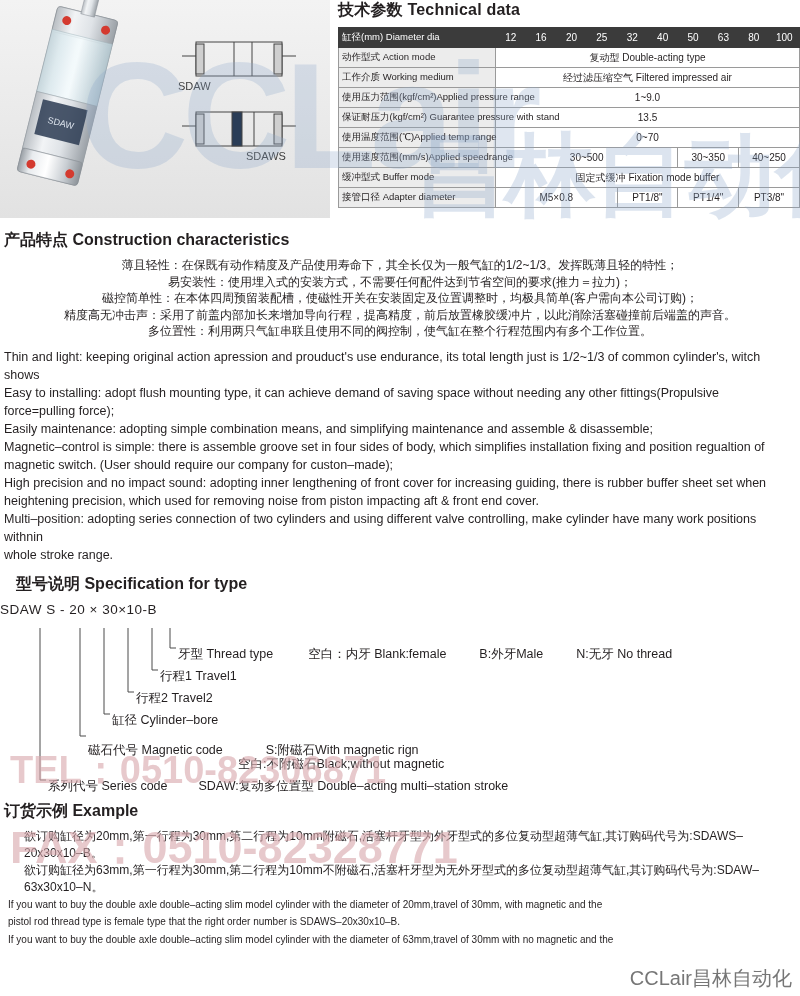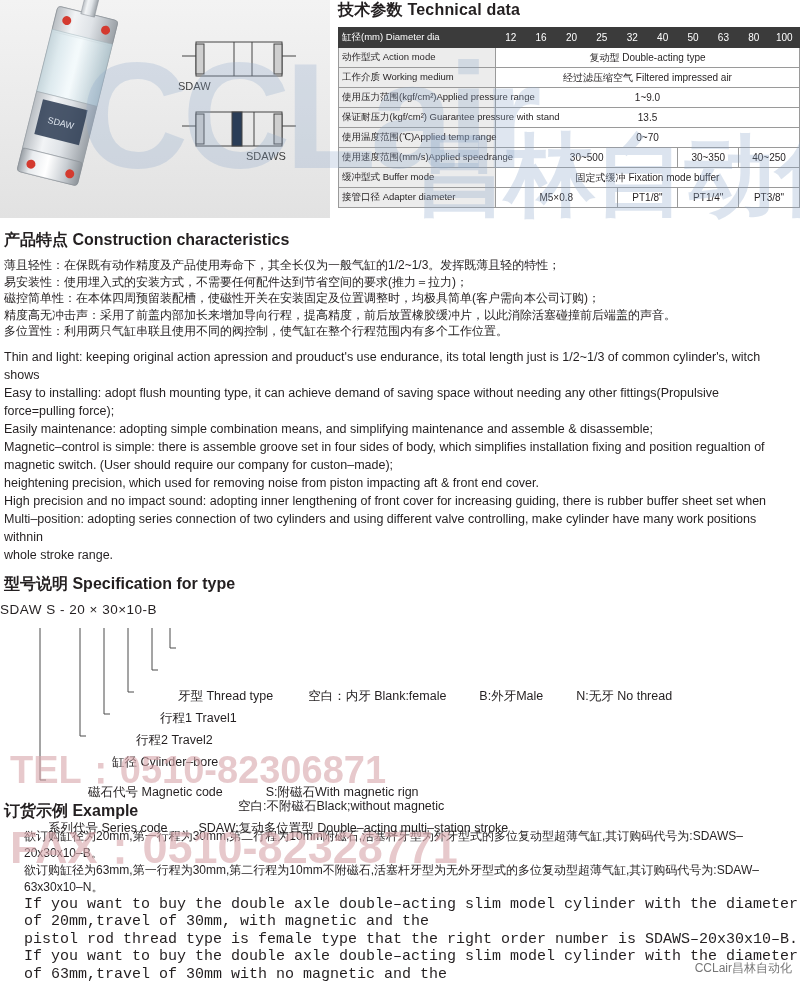--- a/index.html
+++ b/index.html
@@ -41,22 +41,22 @@
     color:#d9a9ae;
     opacity:.62;
   }
   .wm-fax{
     left:10px;top:818px;
     font-size:45px;
     color:#d9a9ae;
     opacity:.62;
   }
   .wm-corner{
-    right:8px;bottom:19px;
-    font-size:12px;
+    right:8px;bottom:4px;
+    font-size:20px;
     color:#6f6f6f;
     opacity:.95;
     font-weight:normal;
   }
 
   
   .top{
     position:relative;
     height:218px;
   }
@@ -105,20 +105,21 @@
   }
   table.tdata tr.hdr td.lbl{
     background:#3b3b3b;color:#fff;text-align:left;
   }
   
   .sec-title{
     font-size:16px;font-weight:bold;margin:12px 0 6px 4px;
   }
   .cn-lines{
     margin:0 4px;
+    text-align:center;
   }
   .cn-lines div{
     font-size:12px;line-height:16.5px;
   }
   .en-lines{
     margin:8px 20px 0 4px;
   }
   .en-lines div{
     font-size:12.5px;line-height:18px;
   }
@@ -126,28 +127,28 @@
   
   .spec{
     position:relative;
     margin-top:10px;
     height:215px;
   }
   .spec-code{
     position:absolute;left:0;top:28px;font-size:13.5px;letter-spacing:.5px;
   }
   .spec-row{
-    position:absolute;font-size:12.5px;white-space:nowrap;margin-top:42px;
+    position:absolute;font-size:12.5px;white-space:nowrap;
   }
   
   .ex{
     margin-top:6px;
   }
   .ex .cnl{font-size:12px;line-height:17px;margin-left:24px;}
-  .ex .enl{font-size:15px;line-height:17.5px;margin-left:24px;font-family:Liberation Mono, monospace;}
+  .ex .enl{font-size:10px;line-height:17.5px;margin-left:8px;}
 </style>
 </head>
 <body>
 
 <div class="wm wm-logo">CCLair</div>
 <div class="wm wm-cn">昌林自动化</div>
 <div class="wm wm-tel">TEL：0510-82306871</div>
 <div class="wm wm-fax">FAX：0510-82328771</div>
 <div class="wm wm-corner">CCLair昌林自动化</div>
 
@@ -279,29 +280,29 @@
       <div>磁控简单性：在本体四周预留装配槽，使磁性开关在安装固定及位置调整时，均极具简单(客户需向本公司订购)；</div>
       <div>精度高无冲击声：采用了前盖内部加长来增加导向行程，提高精度，前后放置橡胶缓冲片，以此消除活塞碰撞前后端盖的声音。</div>
       <div>多位置性：利用两只气缸串联且使用不同的阀控制，使气缸在整个行程范围内有多个工作位置。</div>
     </div>
   <div class="en-lines" id="en-lines">
       <div>Thin and light: keeping original action apression and prouduct's use endurance, its total length just is 1/2~1/3 of common cylinder's, witch shows</div>
       <div>Easy to installing: adopt flush mounting type, it can achieve demand of saving space without needing any other fittings(Propulsive force=pulling force);</div>
       <div>Easily maintenance: adopting simple combination means, and simplifying maintenance and assemble &amp; disassemble;</div>
       <div>Magnetic–control is simple: there is assemble groove set in four sides of body, which simplifies installation fixing and position regualtion of</div>
       <div>magnetic switch. (User should require our company for custon–made);</div>
+      <div>High precision and no impact sound: adopting inner lengthening of front cover for increasing guiding, there is rubber buffer sheet set when</div>
       <div>heightening precision, which used for removing noise from piston impacting aft &amp; front end cover.</div>
-      <div>High precision and no impact sound: adopting inner lengthening of front cover for increasing guiding, there is rubber buffer sheet set when</div>
       <div>Multi–position: adopting series connection of two cylinders and using different valve controlling, make cylinder have many work positions withnin</div>
       <div>whole stroke range.</div>
     </div>
 </div>
 
 <div class="spec">
-  <div class="sec-title" style="margin:0 0 4px 4px;">型号说明  Specification for type</div>
+  <div class="sec-title" style="margin:0 0 4px 16px;">型号说明  Specification for type</div>
   <div class="spec-code">SDAW    S - 20 × 30×10-B</div>
 
   <svg width="800" height="180" style="position:absolute;left:0;top:46px;">
     <g stroke="#4a4a4a" stroke-width="1" fill="none">
       <path d="M170,8 L170,28 L176,28"></path>
       <path d="M152,8 L152,50 L158,50"></path>
       <path d="M128,8 L128,72 L134,72"></path>
       <path d="M104,8 L104,94 L110,94"></path>
       <path d="M80,8 L80,116 L86,116"></path>
       <path d="M40,8 L40,160 L46,160"></path>

